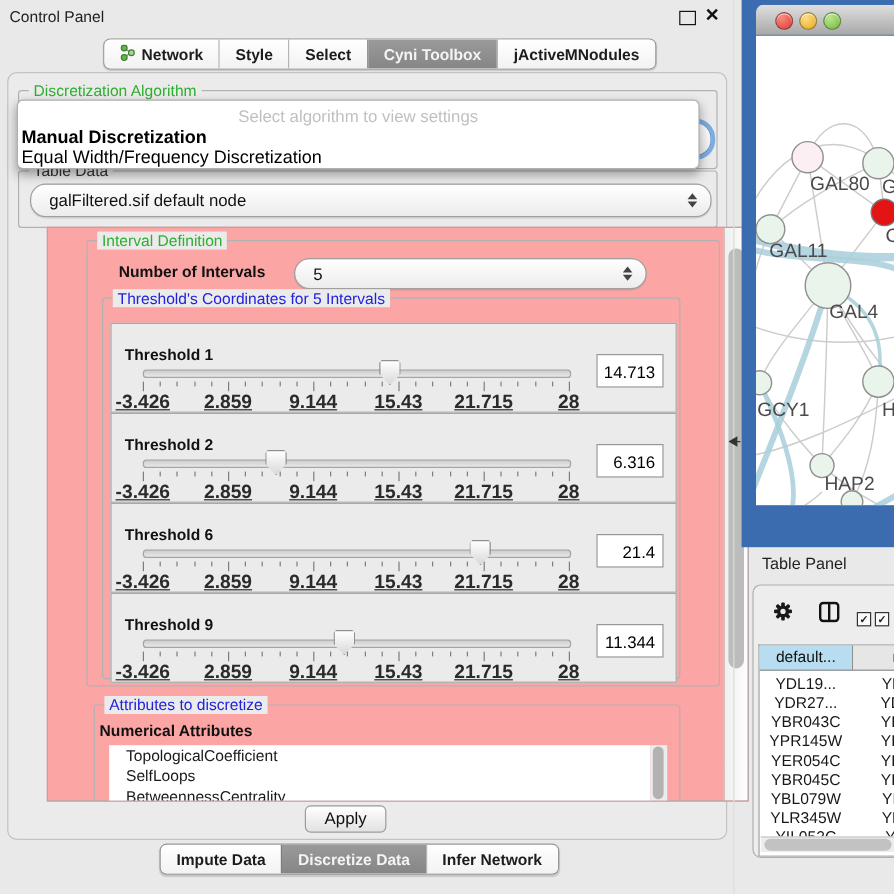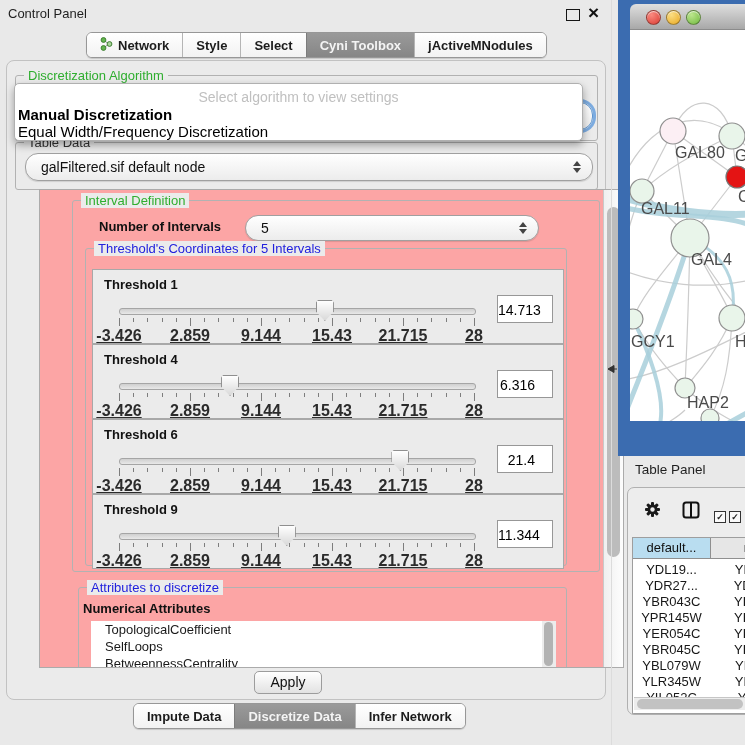--- a/index.html
+++ b/index.html
@@ -36,26 +36,26 @@
   .popup{position:absolute;left:7px;top:22px;width:567px;height:56px;background:#fff;border:1px solid #b0b0b0;border-radius:5px;box-shadow:0 4px 9px rgba(0,0,0,.35);z-index:30;}
   .popup-hint{position:absolute;top:5px;left:0;width:100%;text-align:center;font-size:14px;color:#c0c0c0;}
   .popup-item{position:absolute;left:3px;font-size:15px;color:#000;white-space:nowrap;}
   .popup-item.sel{font-weight:bold;}
 
   .scrollpane{position:absolute;left:8px;top:128px;width:583px;height:477px;border:1px solid #ababab;background:#fca5a5;overflow:hidden;margin-left:24px;}
   .vsb-track{position:absolute;right:0;top:0;width:19px;height:100%;background:linear-gradient(to right,#f0f0f0,#fdfdfd);border-left:1px solid #c9c9c9;}
   .vsb-thumb{position:absolute;left:3px;top:17px;width:13px;height:350px;border-radius:7px;background:#bcbcbc;}
 
   .thr-panel{position:absolute;left:6px;width:470px;height:73px;background:#ebebeb;border:1px solid #a8a8a8;}
-  .thr-label{position:absolute;left:11px;top:7px;font-size:13px;font-weight:bold;color:#111;text-align:center;}
+  .thr-label{position:absolute;left:11px;top:18px;font-size:13px;font-weight:bold;color:#111;text-align:center;}
   .thr-track{position:absolute;left:26px;top:38px;width:355px;height:5px;border:1px solid #a5a5a5;border-radius:3px;background:linear-gradient(#cfcfcf,#e8e8e8);}
   .thr-thumb{position:absolute;top:30px;width:16px;height:19px;background:linear-gradient(#ffffff,#d9d9d9);border:1px solid #8f8f8f;clip-path:polygon(12% 0,88% 0,100% 12%,100% 55%,50% 100%,0 55%,0 12%);}
   .tick{position:absolute;top:0;width:1px;background:#7d7d7d;}
   .ticklab{position:absolute;transform:translateX(-50%);font-size:16px;font-weight:bold;color:#2b2b2b;white-space:nowrap;text-decoration:underline;}
-  .thr-value{position:absolute;left:404px;top:25px;width:56px;height:28px;background:#fff;border:1px solid #979797;font-size:14px;color:#000;text-align:right;line-height:28px;padding-right:17px;box-sizing:border-box;}
+  .thr-value{position:absolute;left:404px;top:25px;width:56px;height:28px;background:#fff;border:1px solid #979797;font-size:14px;color:#000;text-align:right;line-height:28px;padding-right:6px;box-sizing:border-box;}
 
   .list-item{font-size:13px;color:#1a1a1a;line-height:17px;padding-left:14px;white-space:nowrap;}
   .mini-sb{position:absolute;background:#ececec;}
   .mini-sb .th{position:absolute;left:2px;top:1px;width:9px;border-radius:5px;background:#b2b2b2;}
 
   .apply-btn{position:absolute;left:247px;top:610px;width:66px;height:21px;background:linear-gradient(#ffffff,#e2e2e2);border:1px solid #9c9c9c;border-radius:5px;font-size:14px;color:#111;text-align:center;line-height:20px;}
 
   
   .divider{position:absolute;left:611px;top:0;width:1px;height:745px;background:#dcdcdc;}
   .net-frame{position:absolute;left:618px;top:0;width:127px;height:456px;background:#3b6cb0;}
@@ -197,21 +197,21 @@
                   <span class="ticklab" style="left: 97px;">2.859</span>
                   <span class="ticklab" style="left: 168px;">9.144</span>
                   <span class="ticklab" style="left: 239px;">15.43</span>
                   <span class="ticklab" style="left: 310px;">21.715</span>
                   <span class="ticklab" style="left: 381px;">28</span>
                 </div>
     <div class="thr-value">14.713</div>
   </div>
 
   <div class="thr-panel" style="top: 95px;">
-    <div class="thr-label">Threshold 4</div>
+    <div class="thr-label">Threshold 2</div>
     <div class="thr-track"></div>
     <div class="thr-thumb" style="left: 128.049px;"></div>
     <div class="ticks" style="position: absolute; left: 0px; top: 48px; width: 100%; height: 9px;">
                   <span class="tick" style="left: 26px; height: 8px;"></span>
                   <span class="tick" style="left: 40.2px; height: 4px;"></span>
                   <span class="tick" style="left: 54.4px; height: 4px;"></span>
                   <span class="tick" style="left: 68.6px; height: 4px;"></span>
                   <span class="tick" style="left: 82.8px; height: 4px;"></span>
                   <span class="tick" style="left: 97px; height: 8px;"></span>
                   <span class="tick" style="left: 111.2px; height: 4px;"></span>

